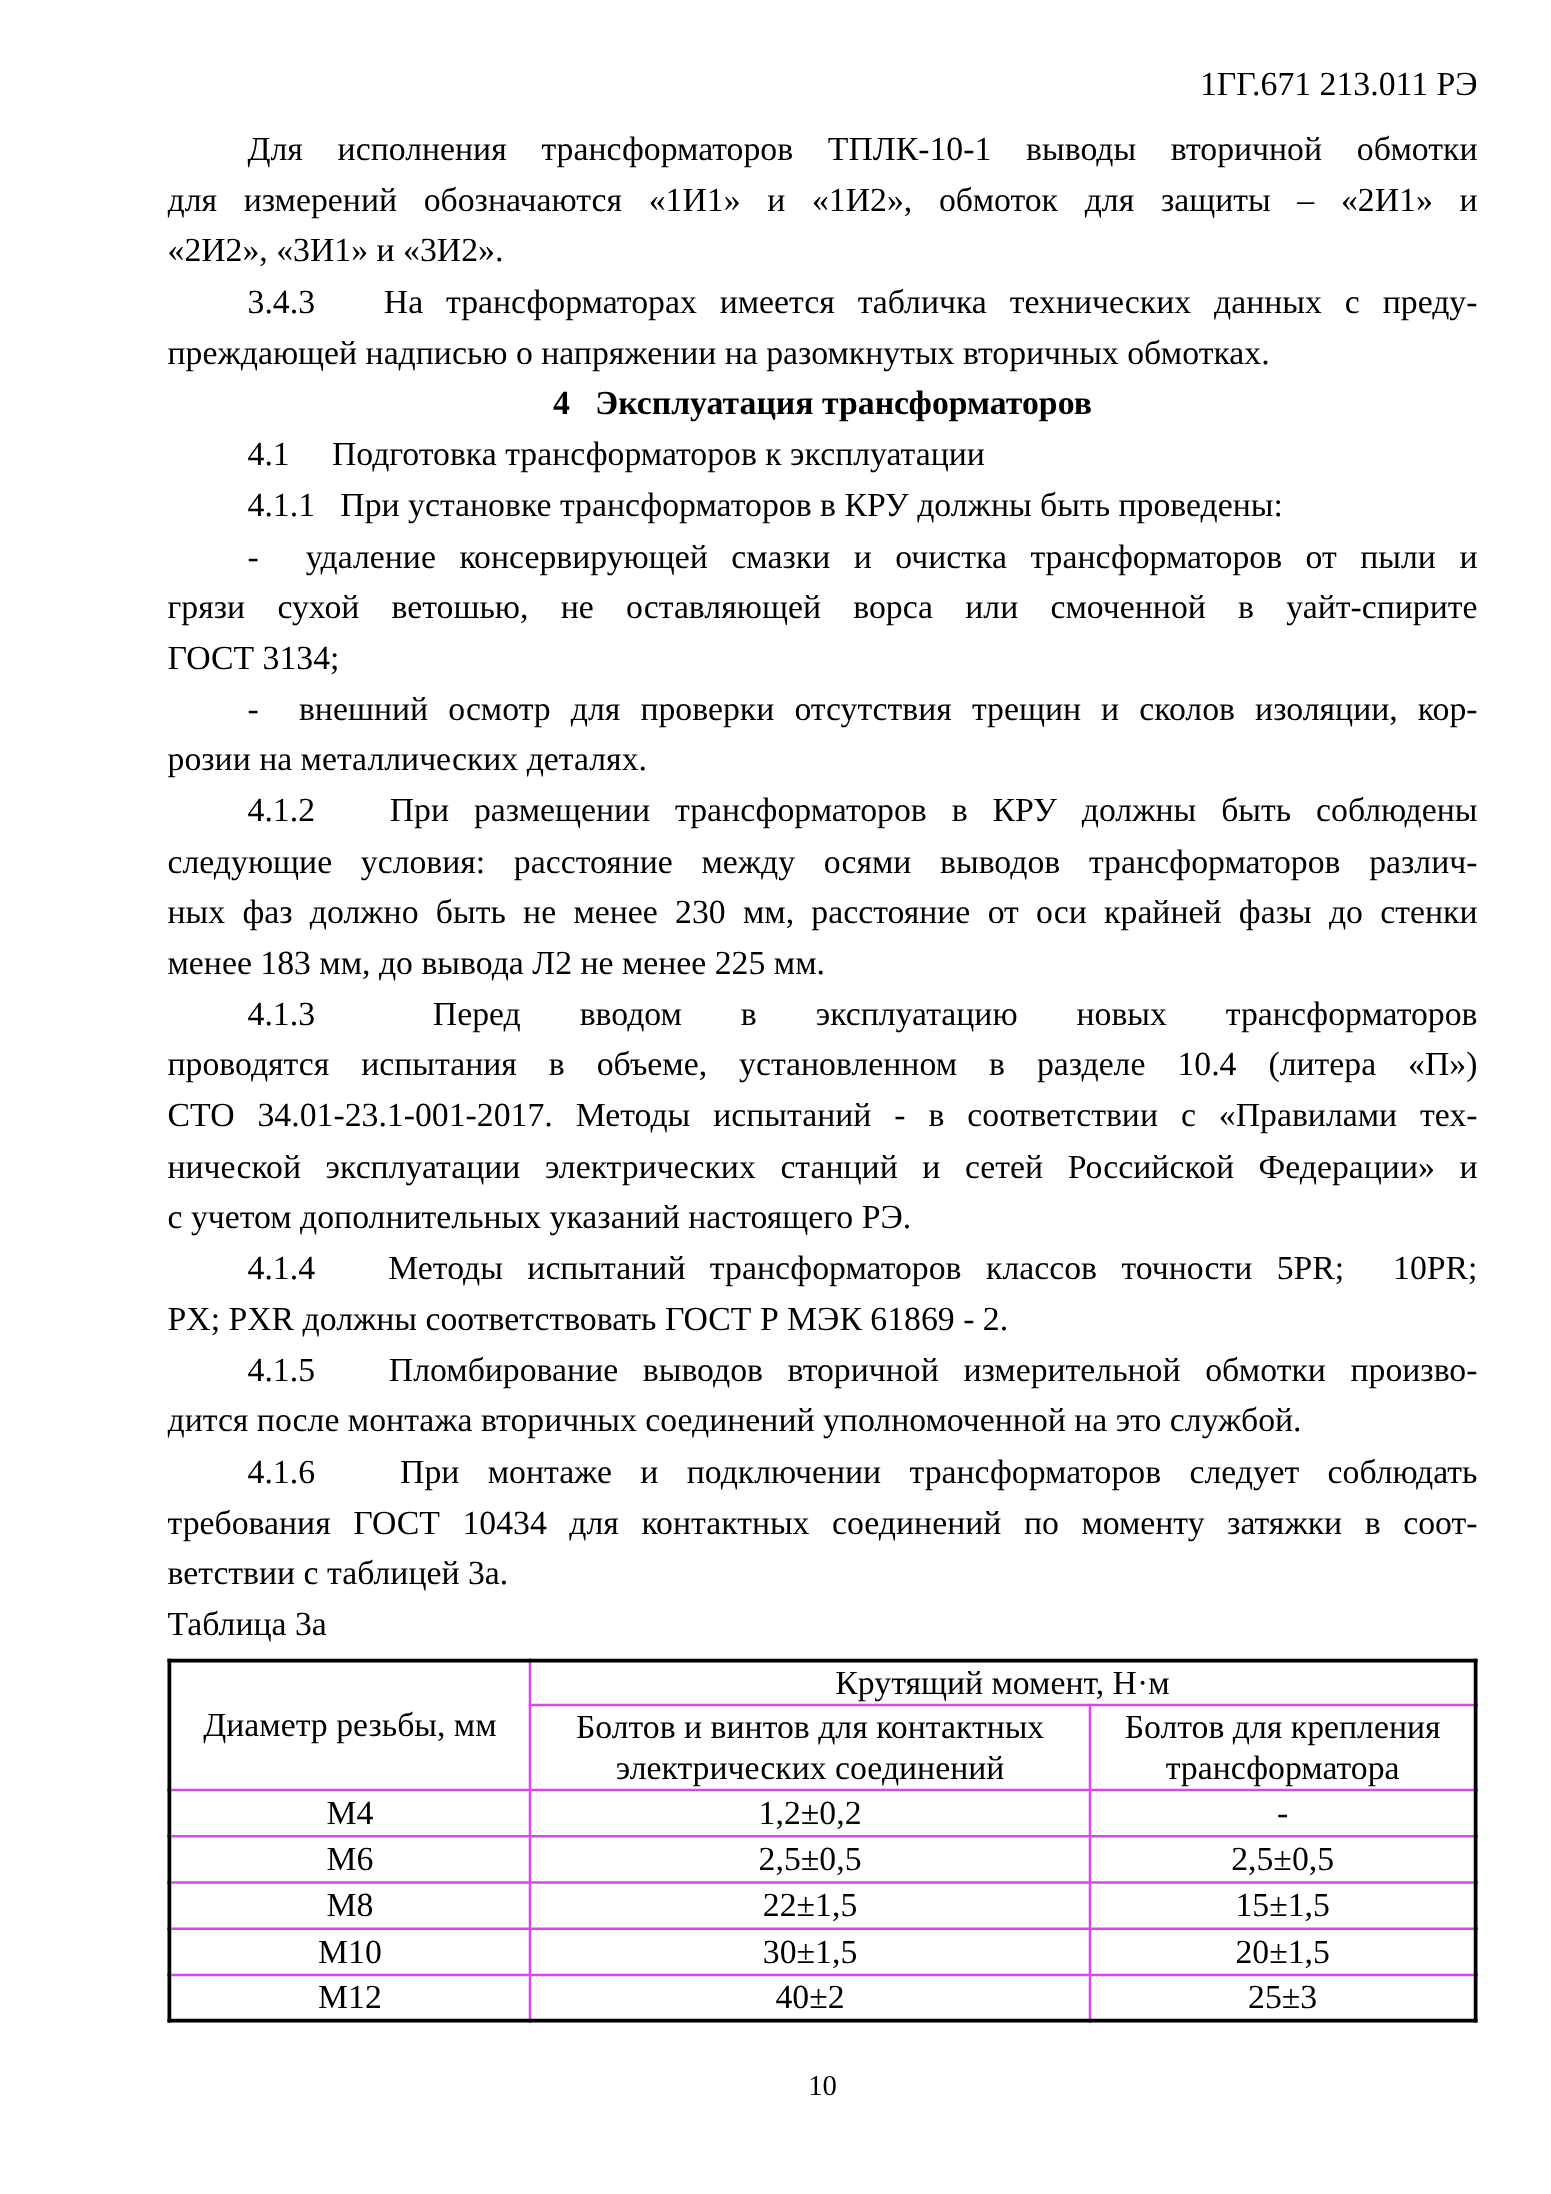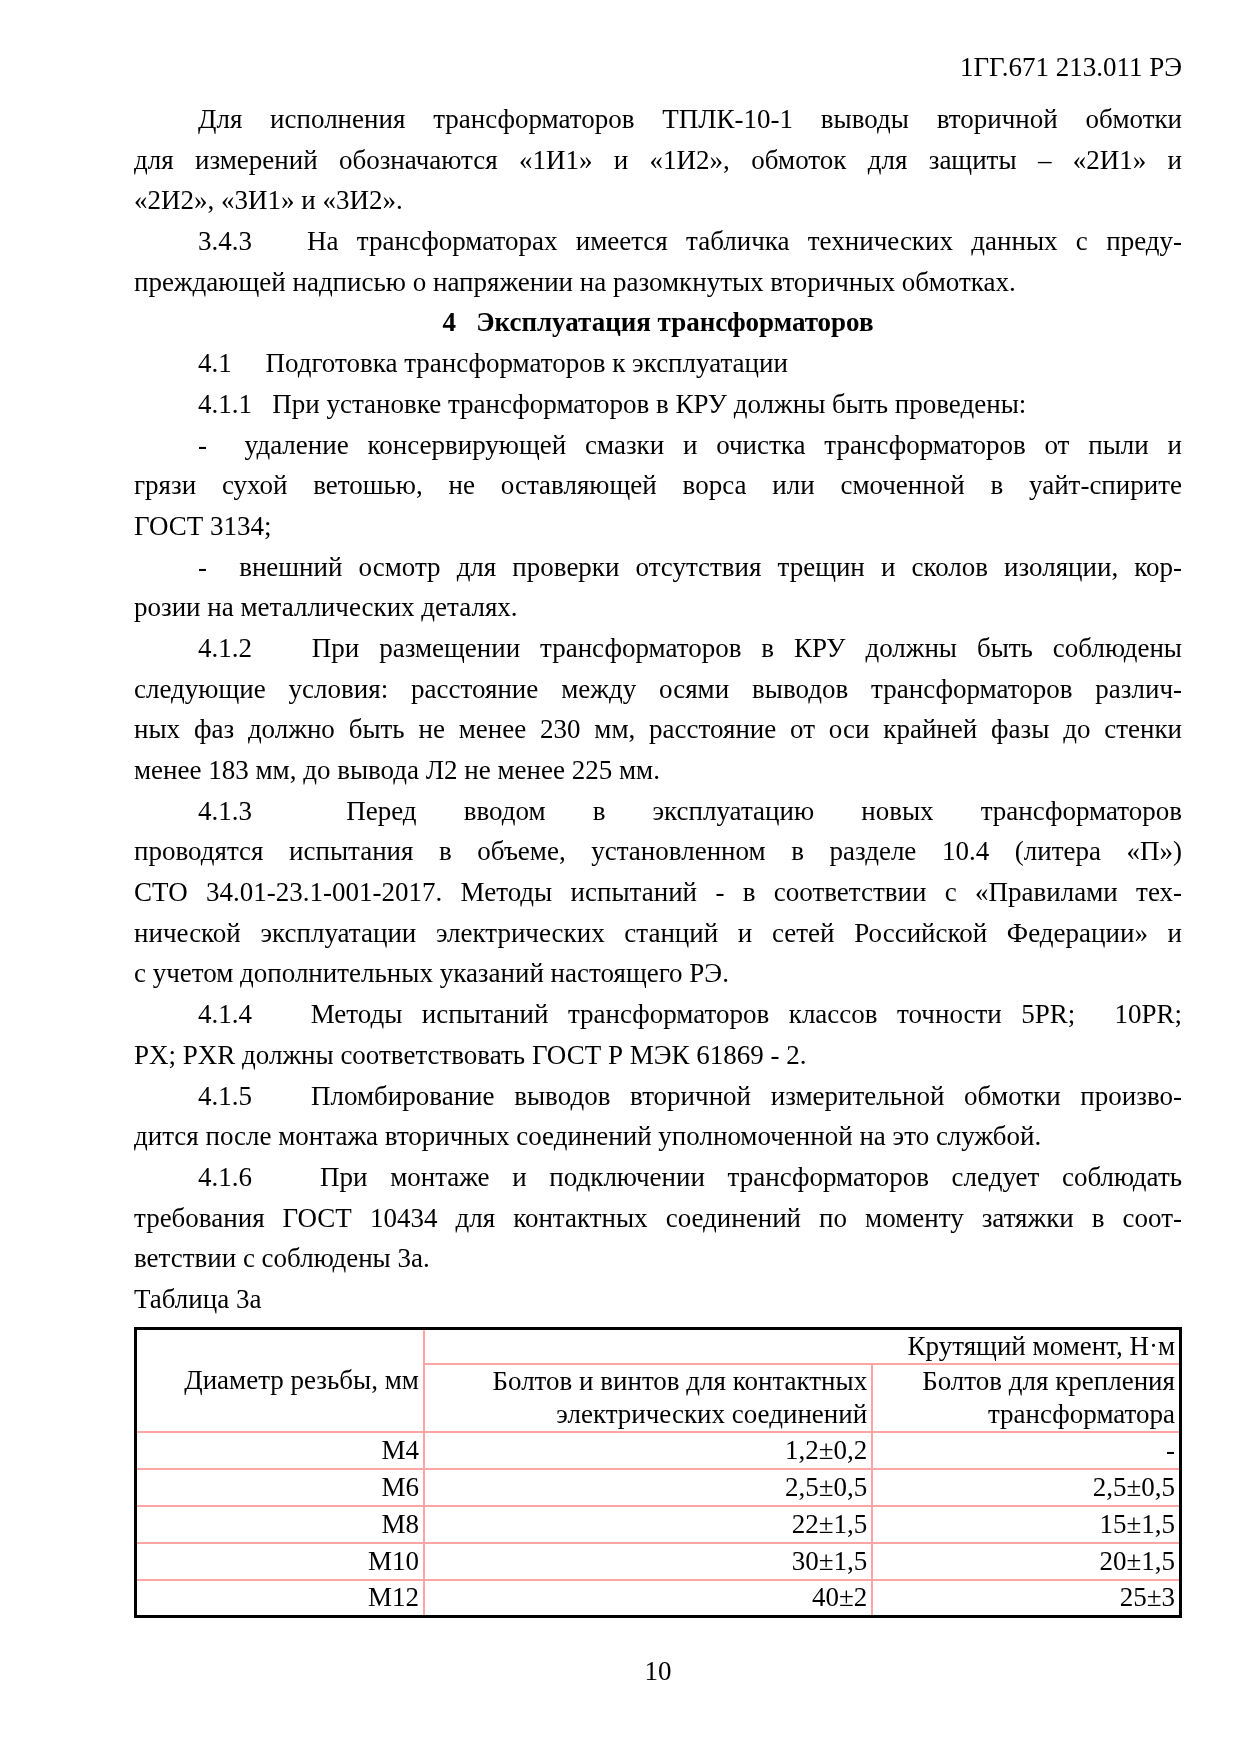--- a/index.html
+++ b/index.html
@@ -40,38 +40,38 @@
   .line.center { text-align: center; }
   .line.bold { font-weight: bold; }
   .ttable {
     border-collapse: collapse;
     table-layout: fixed;
     width: 1048px;
     margin-top: 7px;
     border: 3px solid #000;
   }
   .ttable td {
-    border: 2px solid #fca5a5;
-    text-align: right;
+    border: 2px solid #d946ef;
+    text-align: center;
     vertical-align: middle;
     font-size: 27px;
     line-height: 33px;
     padding: 0 4px;
     overflow: hidden;
   }
   .ttable tr.hr1 { height: 35px; }
   .ttable tr.hr2 { height: 67px; }
   .ttable tbody tr { height: 37px; }
   .footer {
     position: absolute;
     left: 134px;
     top: 1656px;
     width: 1048px;
     text-align: center;
-    font-size: 27px;
+    font-size: 23px;
   }
 </style>
 </head>
 <body>
 
 <div class="page">
   <div class="doc-code">1ГГ.671 213.011 РЭ</div>
 
   <div class="content">
     <div id="text-blocks">
@@ -96,21 +96,21 @@
         <div class="line just">проводятся испытания в объеме, установленном в разделе 10.4 (литера «П»)</div>
         <div class="line just">СТО 34.01-23.1-001-2017. Методы испытаний - в соответствии с «Правилами тех-</div>
         <div class="line just">нической эксплуатации электрических станций и сетей Российской Федерации» и</div>
         <div class="line">с учетом дополнительных указаний настоящего РЭ.</div>
         <div class="line ind just">4.1.4&nbsp;&nbsp; Методы испытаний трансформаторов классов точности 5PR;&nbsp; 10PR;</div>
         <div class="line">PX; PXR должны соответствовать ГОСТ Р МЭК 61869 - 2.</div>
         <div class="line ind just">4.1.5&nbsp;&nbsp; Пломбирование выводов вторичной измерительной обмотки произво-</div>
         <div class="line">дится после монтажа вторичных соединений уполномоченной на это службой.</div>
         <div class="line ind just">4.1.6&nbsp;&nbsp; При монтаже и подключении трансформаторов следует соблюдать</div>
         <div class="line just">требования ГОСТ 10434 для контактных соединений по моменту затяжки в соот-</div>
-        <div class="line">ветствии с соблюдены 3а.</div>
+        <div class="line">ветствии с таблицей 3а.</div>
         <div class="line">Таблица 3а</div>
       </div>
 
     <table class="ttable">
       <colgroup>
         <col style="width:27.6%">
         <col style="width:42.9%">
         <col style="width:29.5%">
       </colgroup>
       <tbody>

